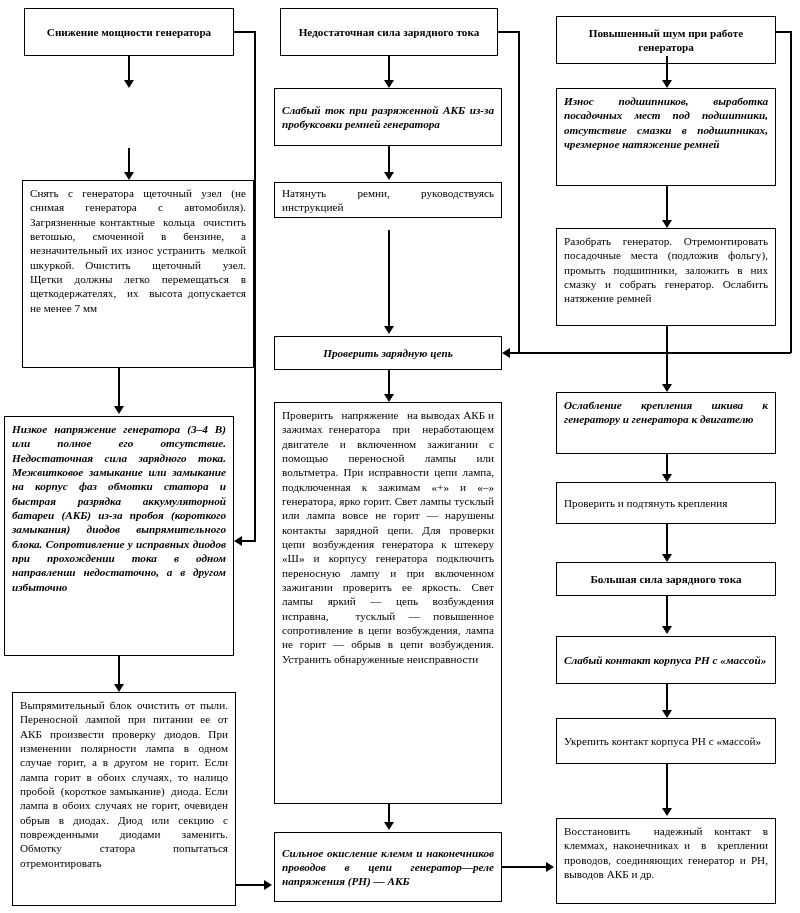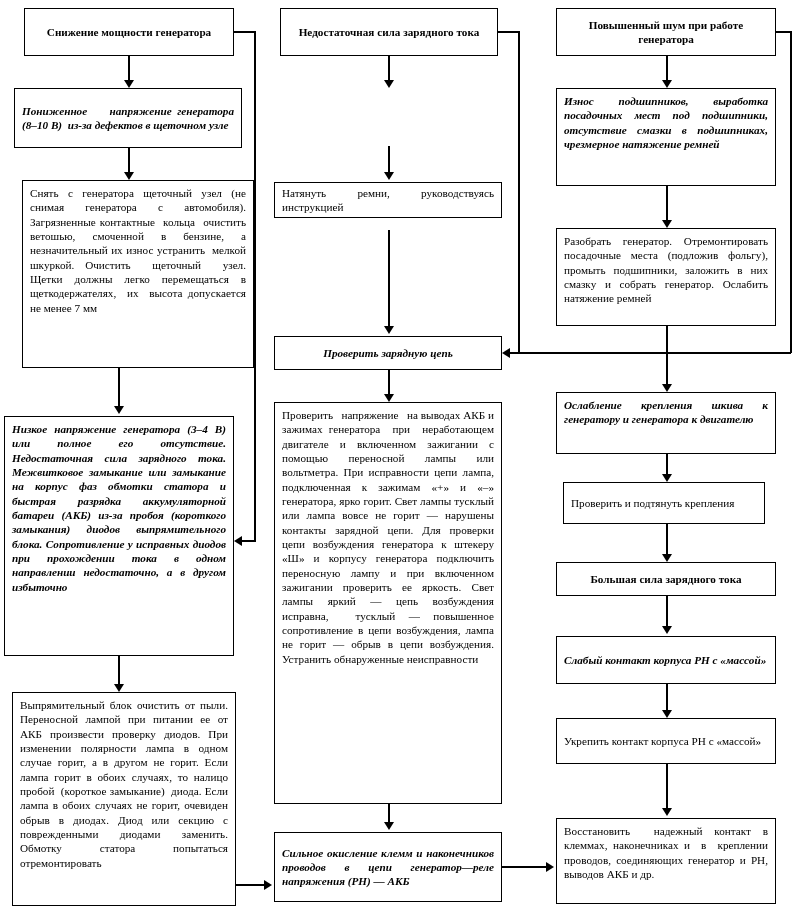--- a/index.html
+++ b/index.html
@@ -85,23 +85,20 @@
 
 <div id="canvas">
 
   <div class="box center bold vcenter" style="left:24px; top:8px; width:210px; height:48px;">
     <span class="inner">Снижение мощности генератора</span>
   </div>
 
   <div class="ln v" style="left:128px; top:56px; height:26px;"></div>
   <div class="arrow down" style="left:124px; top:80px;"></div>
 
-  <div class="box italic vcenter" style="left:14px; top:88px; width:228px; height:60px;">
-    <span class="inner">Пониженное    напряжение генератора  (8–10 В)  из-за дефектов в щеточном узле</span>
-  </div>
 
   <div class="ln v" style="left:128px; top:148px; height:26px;"></div>
   <div class="arrow down" style="left:124px; top:172px;"></div>
 
   <div class="box" style="left:22px; top:180px; width:232px; height:188px;">
     <span class="inner">Снять с генератора щеточный узел (не снимая генератора с автомобиля).   Загрязненные контактные  кольца  очистить ветошью, смоченной в бензине, а незначительный их износ устранить  мелкой шкуркой. Очистить  щеточный  узел.   Щетки должны легко перемещаться в щеткодержателях,  их  высота допускается не менее 7 мм</span>
   </div>
 
   <div class="box italic" style="left:4px; top:416px; width:230px; height:240px;">
     <span class="inner">Низкое напряжение генератора (3–4 В) или полное его отсутствие. Недостаточная сила зарядного тока. Межвитковое замыкание или замыкание на корпус фаз обмотки статора и быстрая разрядка аккумуляторной батареи (АКБ) из-за пробоя (короткого замыкания) диодов выпрямительного блока. Сопротивление у исправных диодов при прохождении тока в одном направлении недостаточно, а в другом избыточно</span>
@@ -119,20 +116,23 @@
   <div class="ln h" style="left:242px; top:540px; width:14px;"></div>
   <div class="arrow left" style="left:234px; top:536px;"></div>
 
   <div class="box center bold vcenter" style="left:280px; top:8px; width:218px; height:48px;">
     <span class="inner">Недостаточная сила зарядного тока</span>
   </div>
 
   <div class="ln v" style="left:388px; top:56px; height:26px;"></div>
   <div class="arrow down" style="left:384px; top:80px;"></div>
 
+  <div class="box italic vcenter" style="left:274px; top:88px; width:228px; height:58px;">
+    <span class="inner">Слабый ток при разряженной АКБ из-за пробуксовки ремней генератора</span>
+  </div>
 
   <div class="ln v" style="left:388px; top:146px; height:28px;"></div>
   <div class="arrow down" style="left:384px; top:172px;"></div>
 
   <div class="box vcenter" style="left:274px; top:182px; width:228px; height:36px;">
     <span class="inner">Натянуть ремни, руководствуясь инструкцией</span>
   </div>
 
   <div class="box italic center vcenter" style="left:274px; top:336px; width:228px; height:34px;">
     <span class="inner">Проверить зарядную цепь</span>
@@ -145,21 +145,21 @@
     <span class="inner">Проверить   напряжение   на выводах АКБ и зажимах генератора  при  неработающем двигателе и включенном зажигании с помощью переносной лампы или вольтметра. При исправности цепи лампа, подключенная к зажимам «+» и «–» генератора, ярко горит. Свет лампы тусклый или лампа вовсе не горит — нарушены контакты зарядной цепи. Для проверки цепи возбуждения генератора к штекеру «Ш» и корпусу генератора подключить переносную лампу и при включенном зажигании проверить ее яркость. Свет лампы яркий — цепь возбуждения исправна,  тусклый — повышенное сопротивление в цепи возбуждения, лампа не горит — обрыв в цепи возбуждения. Устранить обнаруженные неисправности</span>
   </div>
 
   <div class="box italic vcenter" style="left:274px; top:832px; width:228px; height:70px;">
     <span class="inner">Сильное окисление клемм и наконечников проводов в цепи генератор—реле напряжения (РН) — АКБ</span>
   </div>
 
   <div class="ln h" style="left:502px; top:866px; width:48px;"></div>
   <div class="arrow right" style="left:546px; top:862px;"></div>
 
-  <div class="box center bold vcenter" style="left:556px; top:8px; width:220px; height:48px;">
+  <div class="box center bold vcenter" style="left:556px; top:16px; width:220px; height:48px;">
     <span class="inner">Повышенный шум при работе генератора</span>
   </div>
 
   <div class="ln v" style="left:666px; top:56px; height:26px;"></div>
   <div class="arrow down" style="left:662px; top:80px;"></div>
 
   <div class="box italic" style="left:556px; top:88px; width:220px; height:98px;">
     <span class="inner">Износ подшипников, выработка посадочных мест под подшипники,    отсутствие смазки в подшипниках, чрезмерное натяжение ремней</span>
   </div>
 
@@ -170,21 +170,21 @@
     <span class="inner">Разобрать генератор. Отремонтировать посадочные места (подложив фольгу), промыть подшипники, заложить в них смазку и собрать генератор. Ослабить натяжение ремней</span>
   </div>
 
   <div class="box italic" style="left:556px; top:392px; width:220px; height:62px;">
     <span class="inner">Ослабление крепления шкива к генератору и генератора к двигателю</span>
   </div>
 
   <div class="ln v" style="left:666px; top:454px; height:22px;"></div>
   <div class="arrow down" style="left:662px; top:474px;"></div>
 
-  <div class="box vcenter" style="left:556px; top:482px; width:202px; height:42px;margin-left:7px;">
+  <div class="box vcenter" style="left:556px; top:482px; width:220px; height:42px;">
     <span class="inner">Проверить и подтянуть крепления</span>
   </div>
 
   <div class="box center bold vcenter" style="left:556px; top:562px; width:220px; height:34px;">
     <span class="inner">Большая сила зарядного тока</span>
   </div>
 
   <div class="ln v" style="left:666px; top:596px; height:32px;"></div>
   <div class="arrow down" style="left:662px; top:626px;"></div>
 

